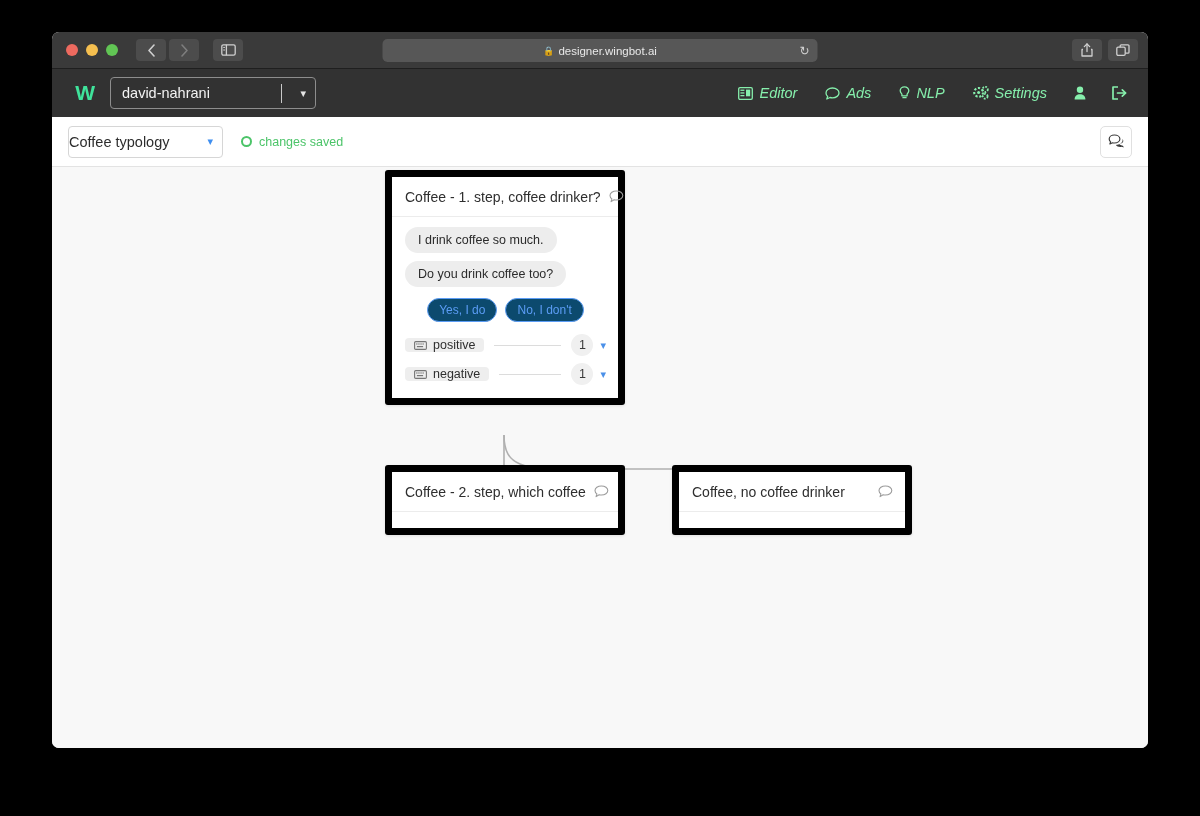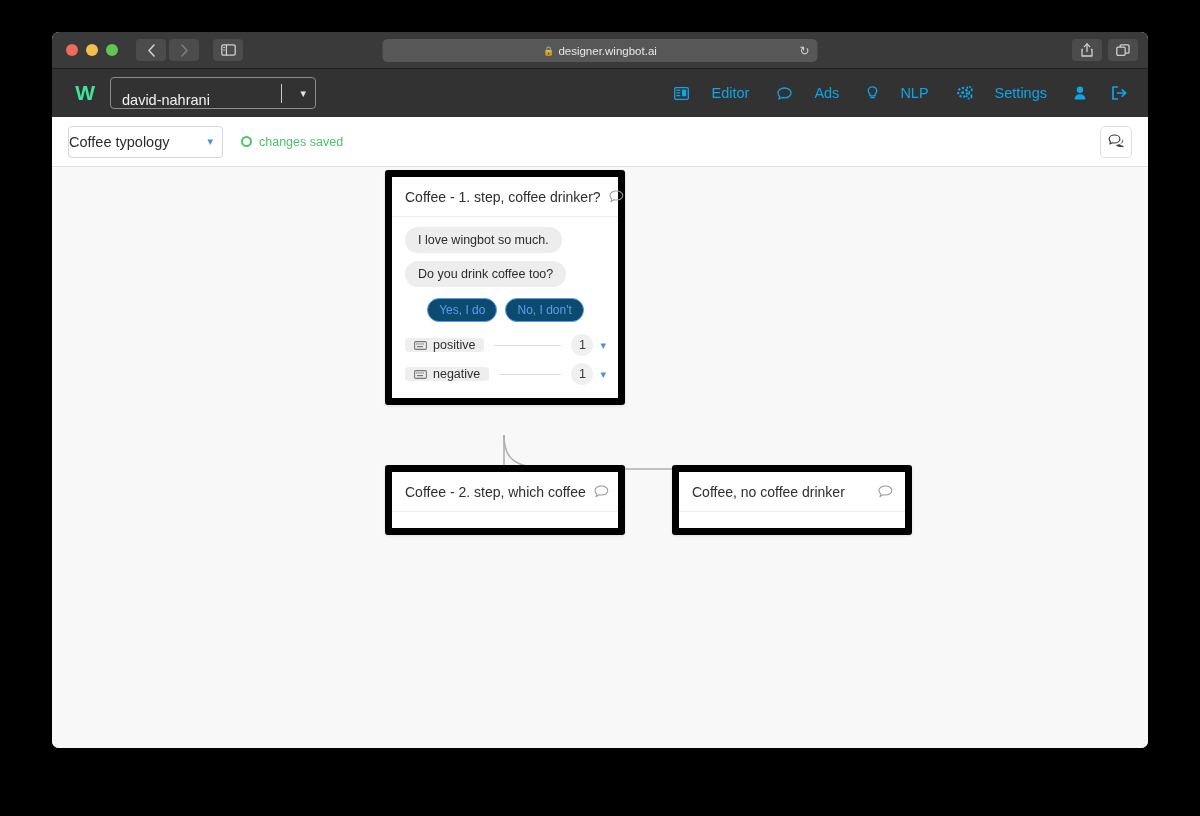--- a/index.html
+++ b/index.html
@@ -88,43 +88,44 @@
     font-size: 21px;
     font-weight: bold;
     letter-spacing: -0.5px;
     width: 34px; text-align: center;
   }
   .bot-select {
     margin-left: 8px;
     width: 206px; height: 32px;
     border: 1px solid #8d8d8d;
     border-radius: 4px;
-    display: flex; align-items: flex-end;
+    display: flex; align-items: center;
     color: #f2f2f2;
     font-size: 14.5px;
     padding-left: 11px;
     position: relative;
   }
   .bot-select .divider {
     position: absolute; right: 33px; top: 6px;
     width: 1px; height: 19px; background: #c9c9c9;
   }
   .bot-select .chev {
     position: absolute; right: 9px; top: 50%; transform: translateY(-50%);
     color: #e6e6e6; font-size: 11px;
   }
 
   .nav-items { margin-left: auto; display: flex; align-items: center; height: 48px; }
   .nav-item {
-    display: flex; align-items: center; gap: 22px;
+    display: flex; align-items: center; gap: 6px;
     height: 48px;
     padding: 0 14px;
-    color: #0ea5e9;
+    color: #86efac;
     font-size: 14.5px;
     white-space: nowrap;
+    font-style: italic;
   }
   .nav-item.active { background: #262626; }
   .nav-icon { display: inline-flex; align-items: center; justify-content: center; }
   .nav-item.icon-only { padding: 0 13px; }
   .nav-spacer { width: 8px; }
 
   
   .toolbar {
     height: 50px;
     background: #ffffff;
@@ -422,21 +423,21 @@
       <div class="node-header node-header-rule">
         <span class="title">Coffee - 1. step, coffee drinker?</span>
         <span class="bubble">
           <svg width="15" height="14" viewBox="0 0 15 14">
             <path d="M7.4 1 C11 1 13.8 3 13.8 5.5 C13.8 8 11 10 7.4 10 C6.6 10 5.8 9.9 5.1 9.7 L2.1 11.6 L2.9 8.9 C1.7 8.1 1 6.9 1 5.5 C1 3 3.8 1 7.4 1 Z" fill="none" stroke="currentColor" stroke-width="1.1" stroke-linejoin="round"></path>
           </svg>
         </span>
       </div>
       <div class="node-body">
         <div>
-          <div class="msg">I love wingbot so much.</div>
+          <div class="msg">I drink coffee so much.</div>
           <div class="msg">Do you drink coffee too?</div>
         </div>
 
         <div class="quick-replies">
           <div class="qr">Yes, I do</div>
           <div class="qr">No, I don't</div>
         </div>
 
         <div class="intent-row">
           <div class="intent-chip">

